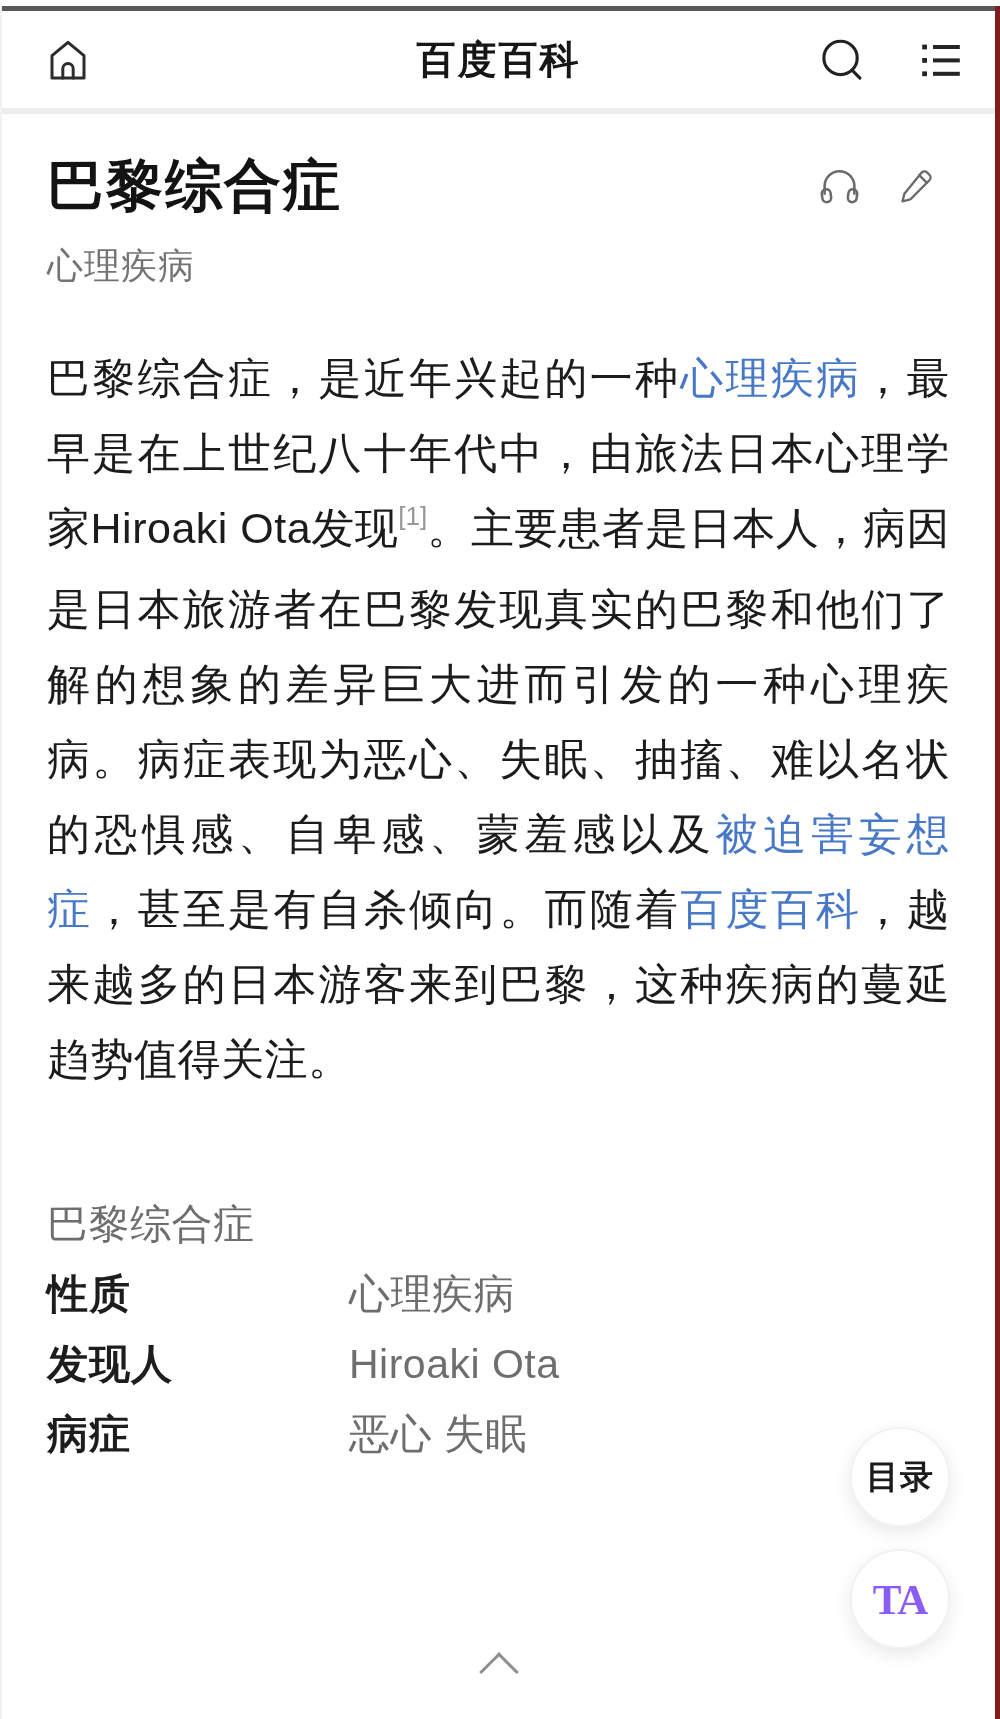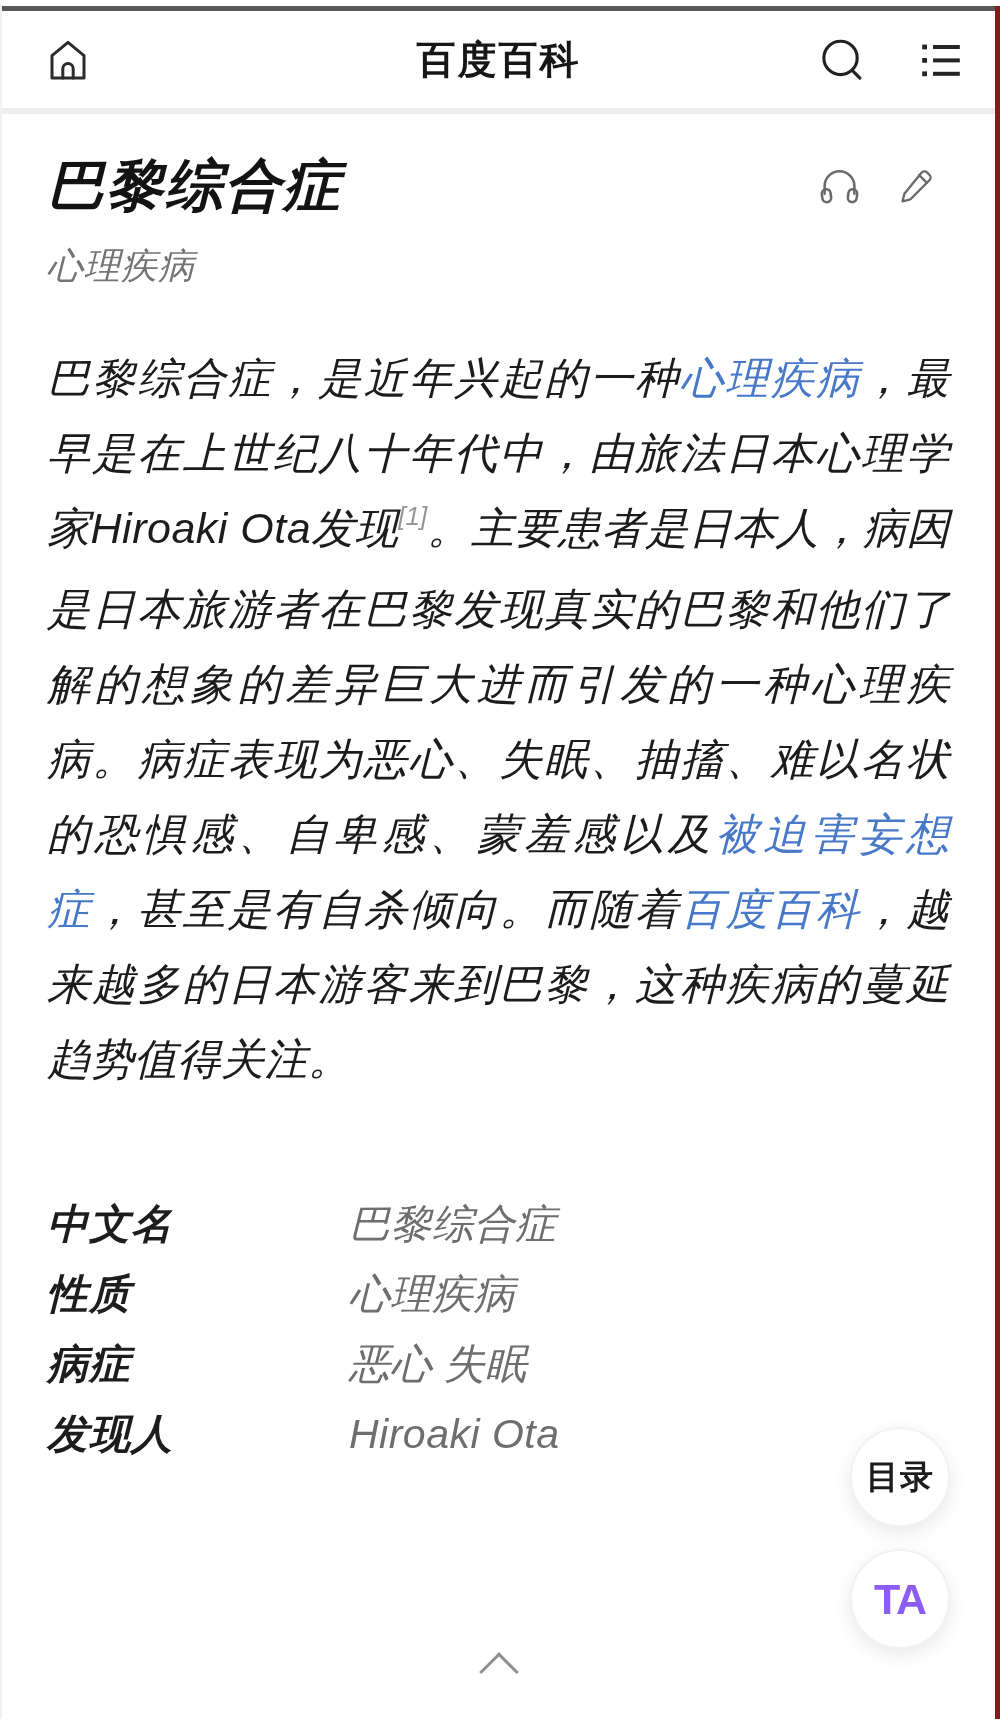--- a/index.html
+++ b/index.html
@@ -12,36 +12,36 @@
   header{
     position:relative;height:97px;display:flex;align-items:center;
     padding:0 30px 0 42px;background:#fff;border-bottom:6px solid #ededed;
   }
   .header-title{
     position:absolute;left:0;right:0;text-align:center;font-size:39px;
     font-weight:600;color:#161616;letter-spacing:2px;pointer-events:none;
   }
   .header-right{margin-left:auto;display:flex;align-items:center;gap:50px;}
   .icon-btn{background:none;border:none;padding:0;display:flex;align-items:center;justify-content:center;cursor:pointer;}
-  main{padding:0 45px;font-style:italic;}
+  main{padding:0 45px;}
   .title-row{margin-top:38px;display:flex;align-items:center;justify-content:space-between;}
   h1{margin:0;font-size:57px;line-height:66px;font-weight:700;color:#131313;letter-spacing:2px;}
   .title-actions{display:flex;align-items:center;gap:32px;padding-right:12px;}
   .subtitle{margin-top:24px;font-size:36px;color:#747474;letter-spacing:1px;}
   .summary{margin:50px 0 0;font-size:43px;line-height:75px;color:#1c1c1c;letter-spacing:.5px;text-align:justify;}
   .lnk{color:#4879c8;text-decoration:none;cursor:pointer;}
   .ref-sup{font-size:26px;color:#979797;position:relative;top:-18px;letter-spacing:0;}
   .infobox{margin-top:92px;}
   .info-row{display:grid;grid-template-columns:302px 1fr;line-height:70px;font-size:41px;}
   .info-label{color:#1d1d1d;font-weight:600;letter-spacing:1px;}
   .info-value{color:#6e6e6e;letter-spacing:.5px;}
   .fab{
     position:absolute;right:45px;width:100px;height:100px;border-radius:50%;
     background:#fff;border:2px solid #f2f2f2;box-shadow:0 6px 18px rgba(0,0,0,.09);
-    display:flex;align-items:center;justify-content:center;cursor:pointer;box-sizing:border-box;
+    display:flex;align-items:center;justify-content:center;cursor:pointer;box-sizing:border-box;font-family:Liberation Serif, serif;
   }
   .fab-toc{top:1421px;font-size:33px;font-weight:600;color:#1c1c1c;letter-spacing:1px;}
   .fab-ta{top:1543px;font-size:43px;font-weight:800;color:#8b5cf6;letter-spacing:-1px;}
   .chevron-wrap{position:absolute;left:0;right:0;top:1652px;display:flex;justify-content:center;}
   .chevron{width:25px;height:25px;border-top:3px solid #8e8e8e;border-left:3px solid #8e8e8e;transform:rotate(45deg);}
   svg{display:block;}
 </style>
 </head>
 <body>
 
@@ -95,34 +95,33 @@
         </button>
       </div>
     </div>
 
     <div class="subtitle">心理疾病</div>
 
     <p class="summary"><span>巴黎综合症，是近年兴起的一种</span><a class="lnk">心理疾病</a><span>，最早是在上世纪八十年代中，由旅法日本心理学家Hiroaki Ota发现</span><span class="ref-sup">[1]</span><span>。主要患者是日本人，病因是日本旅游者在巴黎发现真实的巴黎和他们了解的想象的差异巨大进而引发的一种心理疾病。病症表现为恶心、失眠、抽搐、难以名状的恐惧感、自卑感、蒙羞感以及</span><a class="lnk">被迫害妄想症</a><span>，甚至是有自杀倾向。而随着</span><a class="lnk">百度百科</a><span>，越来越多的日本游客来到巴黎，这种疾病的蔓延趋势值得关注。</span></p>
 
     <div class="infobox">
       <div class="info-row">
-        <div class="info-label">中文名</div>
         <div class="info-value">巴黎综合症</div>
       </div>
       <div class="info-row">
         <div class="info-label">性质</div>
         <div class="info-value">心理疾病</div>
       </div>
       <div class="info-row">
+        <div class="info-label">发现人</div>
+        <div class="info-value">Hiroaki Ota</div>
+      </div>
+      <div class="info-row">
         <div class="info-label">病症</div>
         <div class="info-value">恶心 失眠</div>
-      </div>
-      <div class="info-row">
-        <div class="info-label">发现人</div>
-        <div class="info-value">Hiroaki Ota</div>
       </div>
     </div>
   </main>
 
   <div class="fab fab-toc">目录</div>
   <div class="fab fab-ta">TA</div>
 
   <div class="chevron-wrap">
     <div class="chevron"></div>
   </div>

